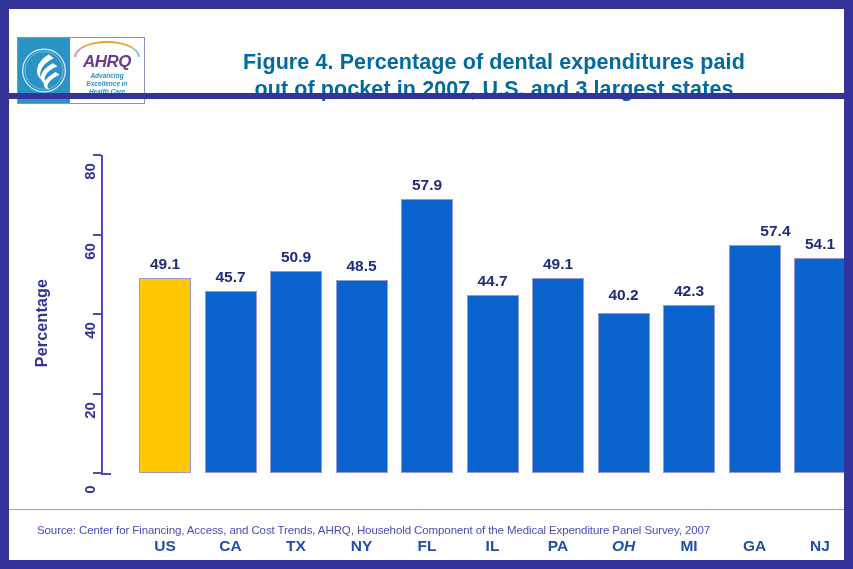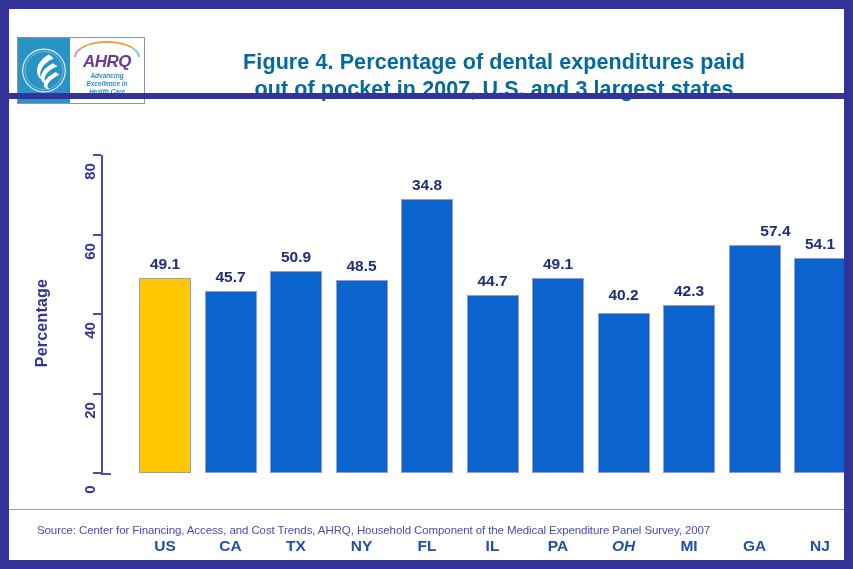--- a/index.html
+++ b/index.html
@@ -311,21 +311,21 @@
           <div class="bar-value" style="bottom: 207.327px;">50.9</div>
         </div>
         <div class="cat-label" style="left: 161px;">TX</div>
         <div class="bar-slot" style="left: 226.5px; height: 318px;">
           <div class="bar blue" title="NY: 48.5" style="height: 192.787px; width: 52px;"></div>
           <div class="bar-value" style="bottom: 197.787px;">48.5</div>
         </div>
         <div class="cat-label" style="left: 226.5px;">NY</div>
         <div class="bar-slot" style="left: 292px; height: 318px;">
           <div class="bar blue" title="FL: 69.0" style="height: 274.275px; width: 52px;"></div>
-          <div class="bar-value" style="bottom: 279.275px;">34.8</div>
+          <div class="bar-value" style="bottom: 279.275px;">57.9</div>
         </div>
         <div class="cat-label" style="left: 292px;">FL</div>
         <div class="bar-slot" style="left: 357.5px; height: 318px;">
           <div class="bar blue" title="IL: 44.7" style="height: 177.683px; width: 52px;"></div>
           <div class="bar-value" style="bottom: 182.683px;">44.7</div>
         </div>
         <div class="cat-label" style="left: 357.5px;">IL</div>
         <div class="bar-slot" style="left: 423px; height: 318px;">
           <div class="bar blue" title="PA: 49.1" style="height: 195.173px; width: 52px;"></div>
           <div class="bar-value" style="bottom: 200.173px;">49.1</div>

